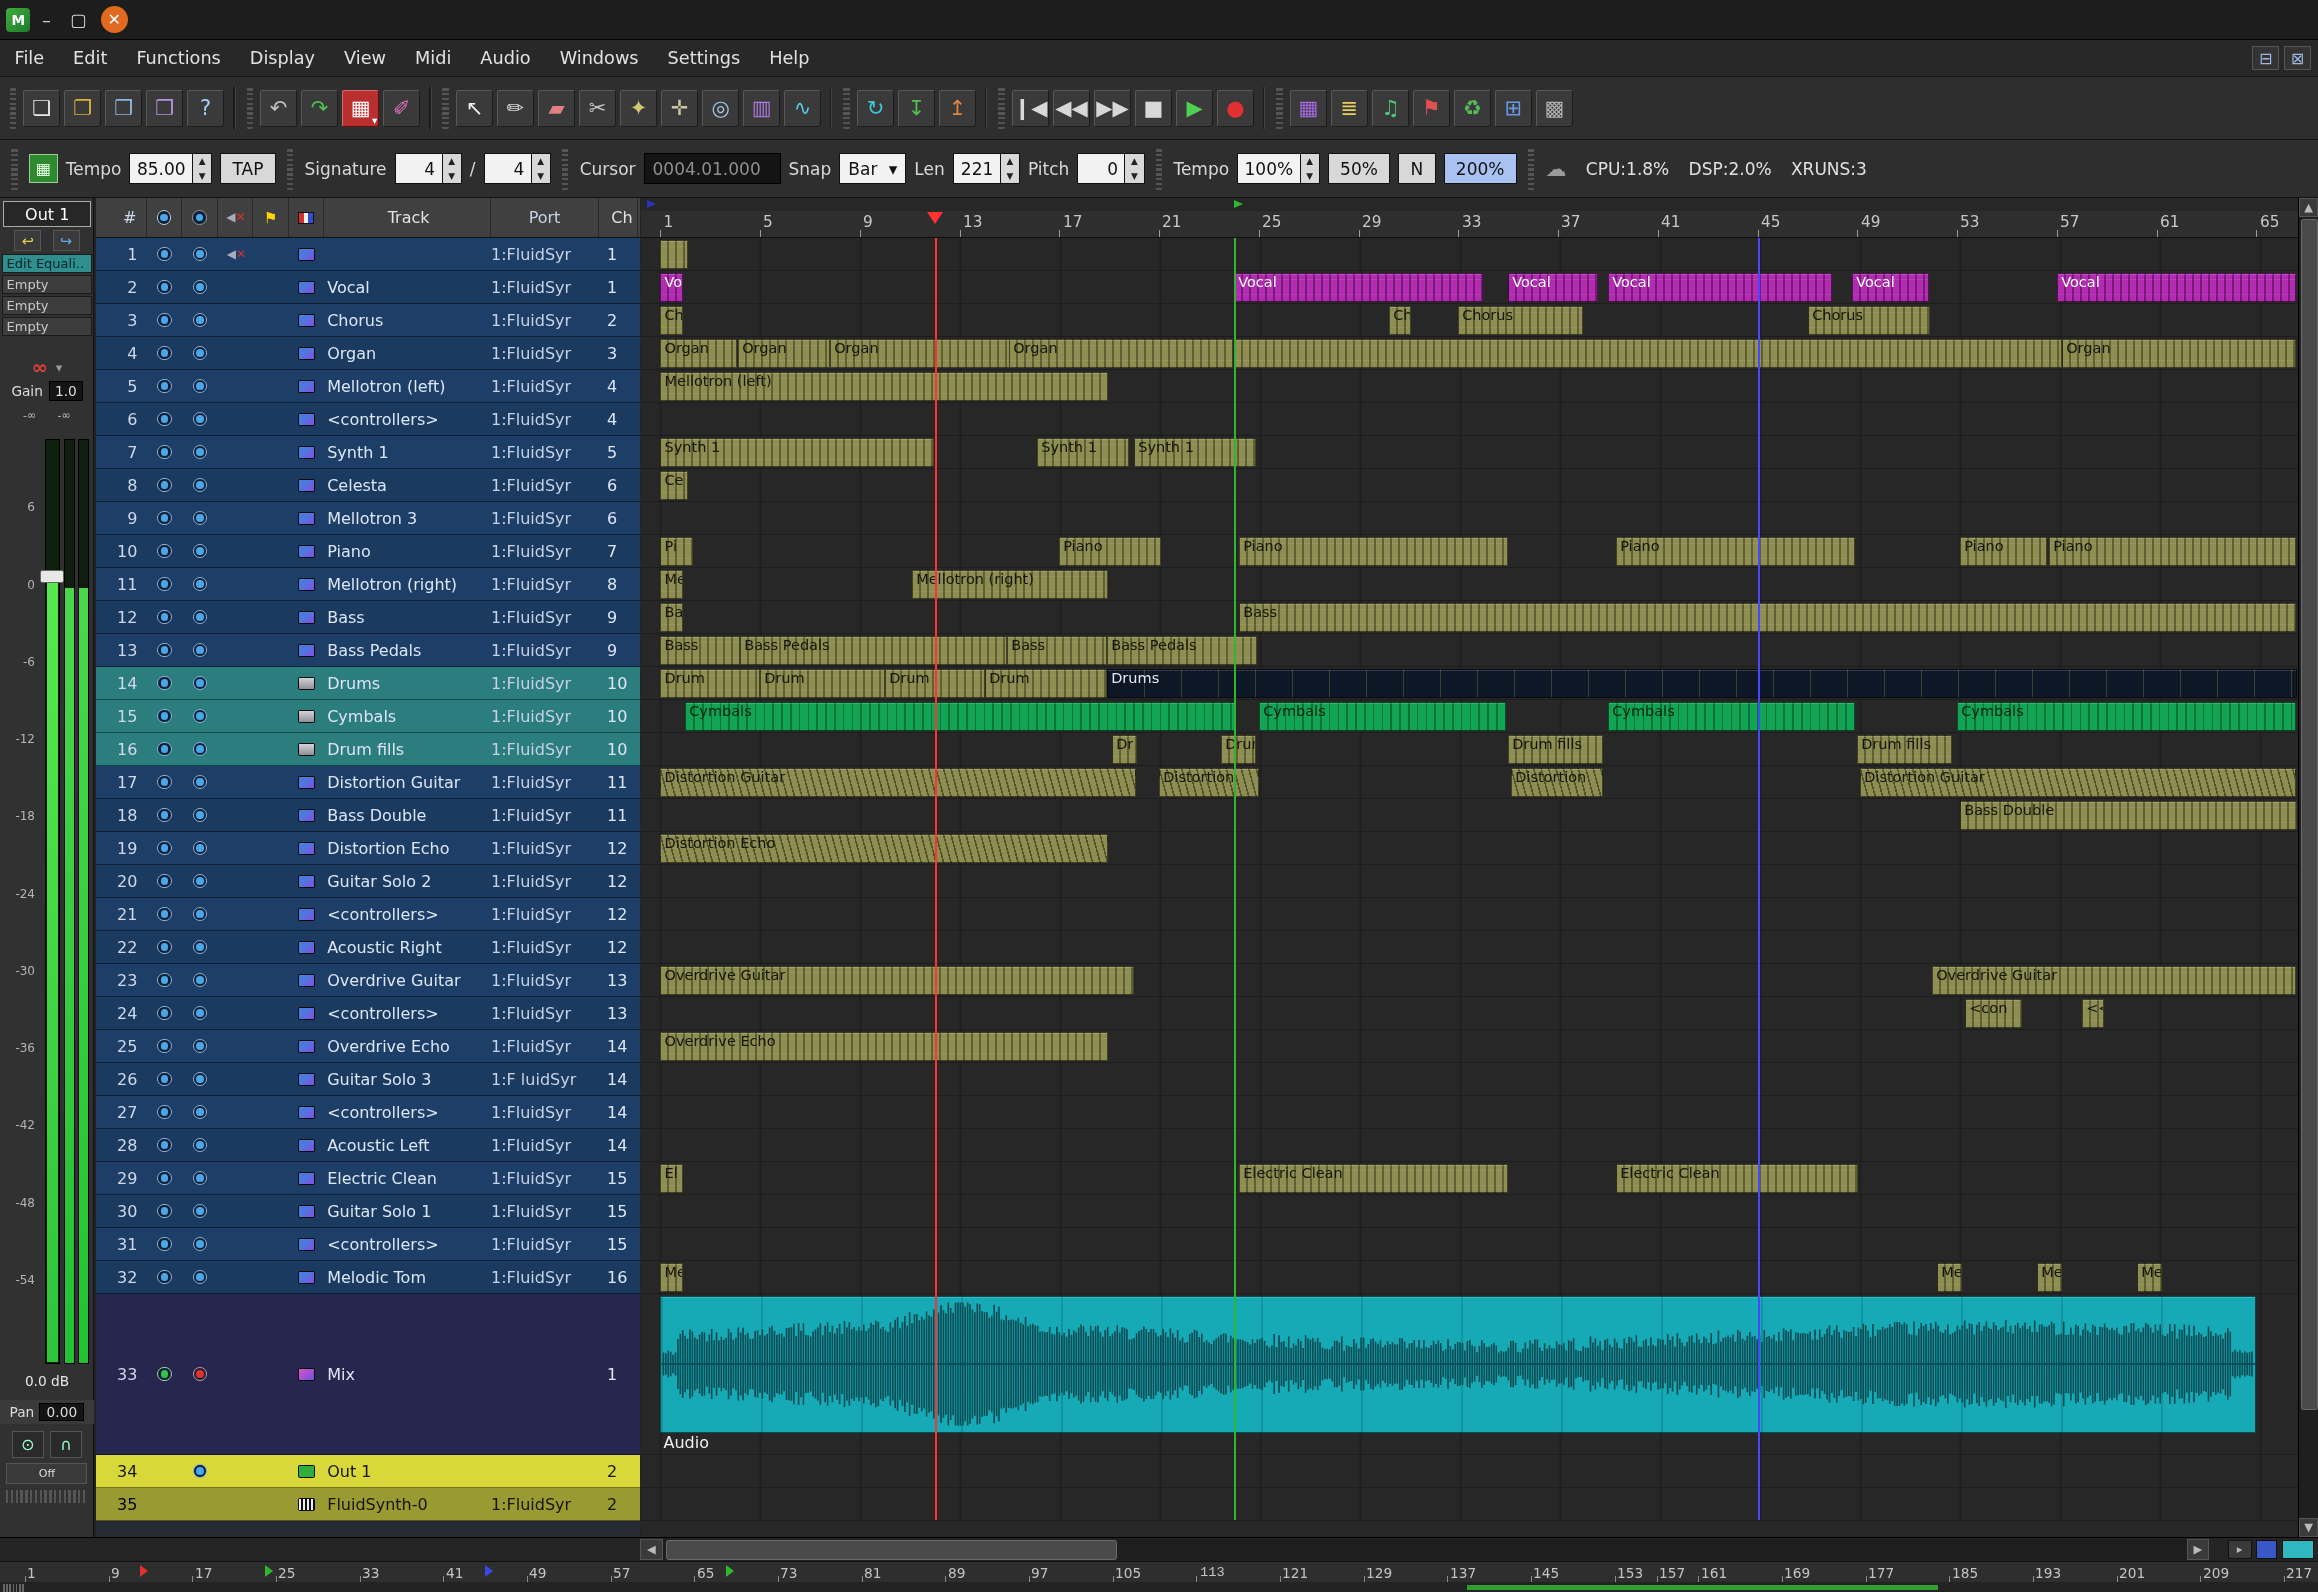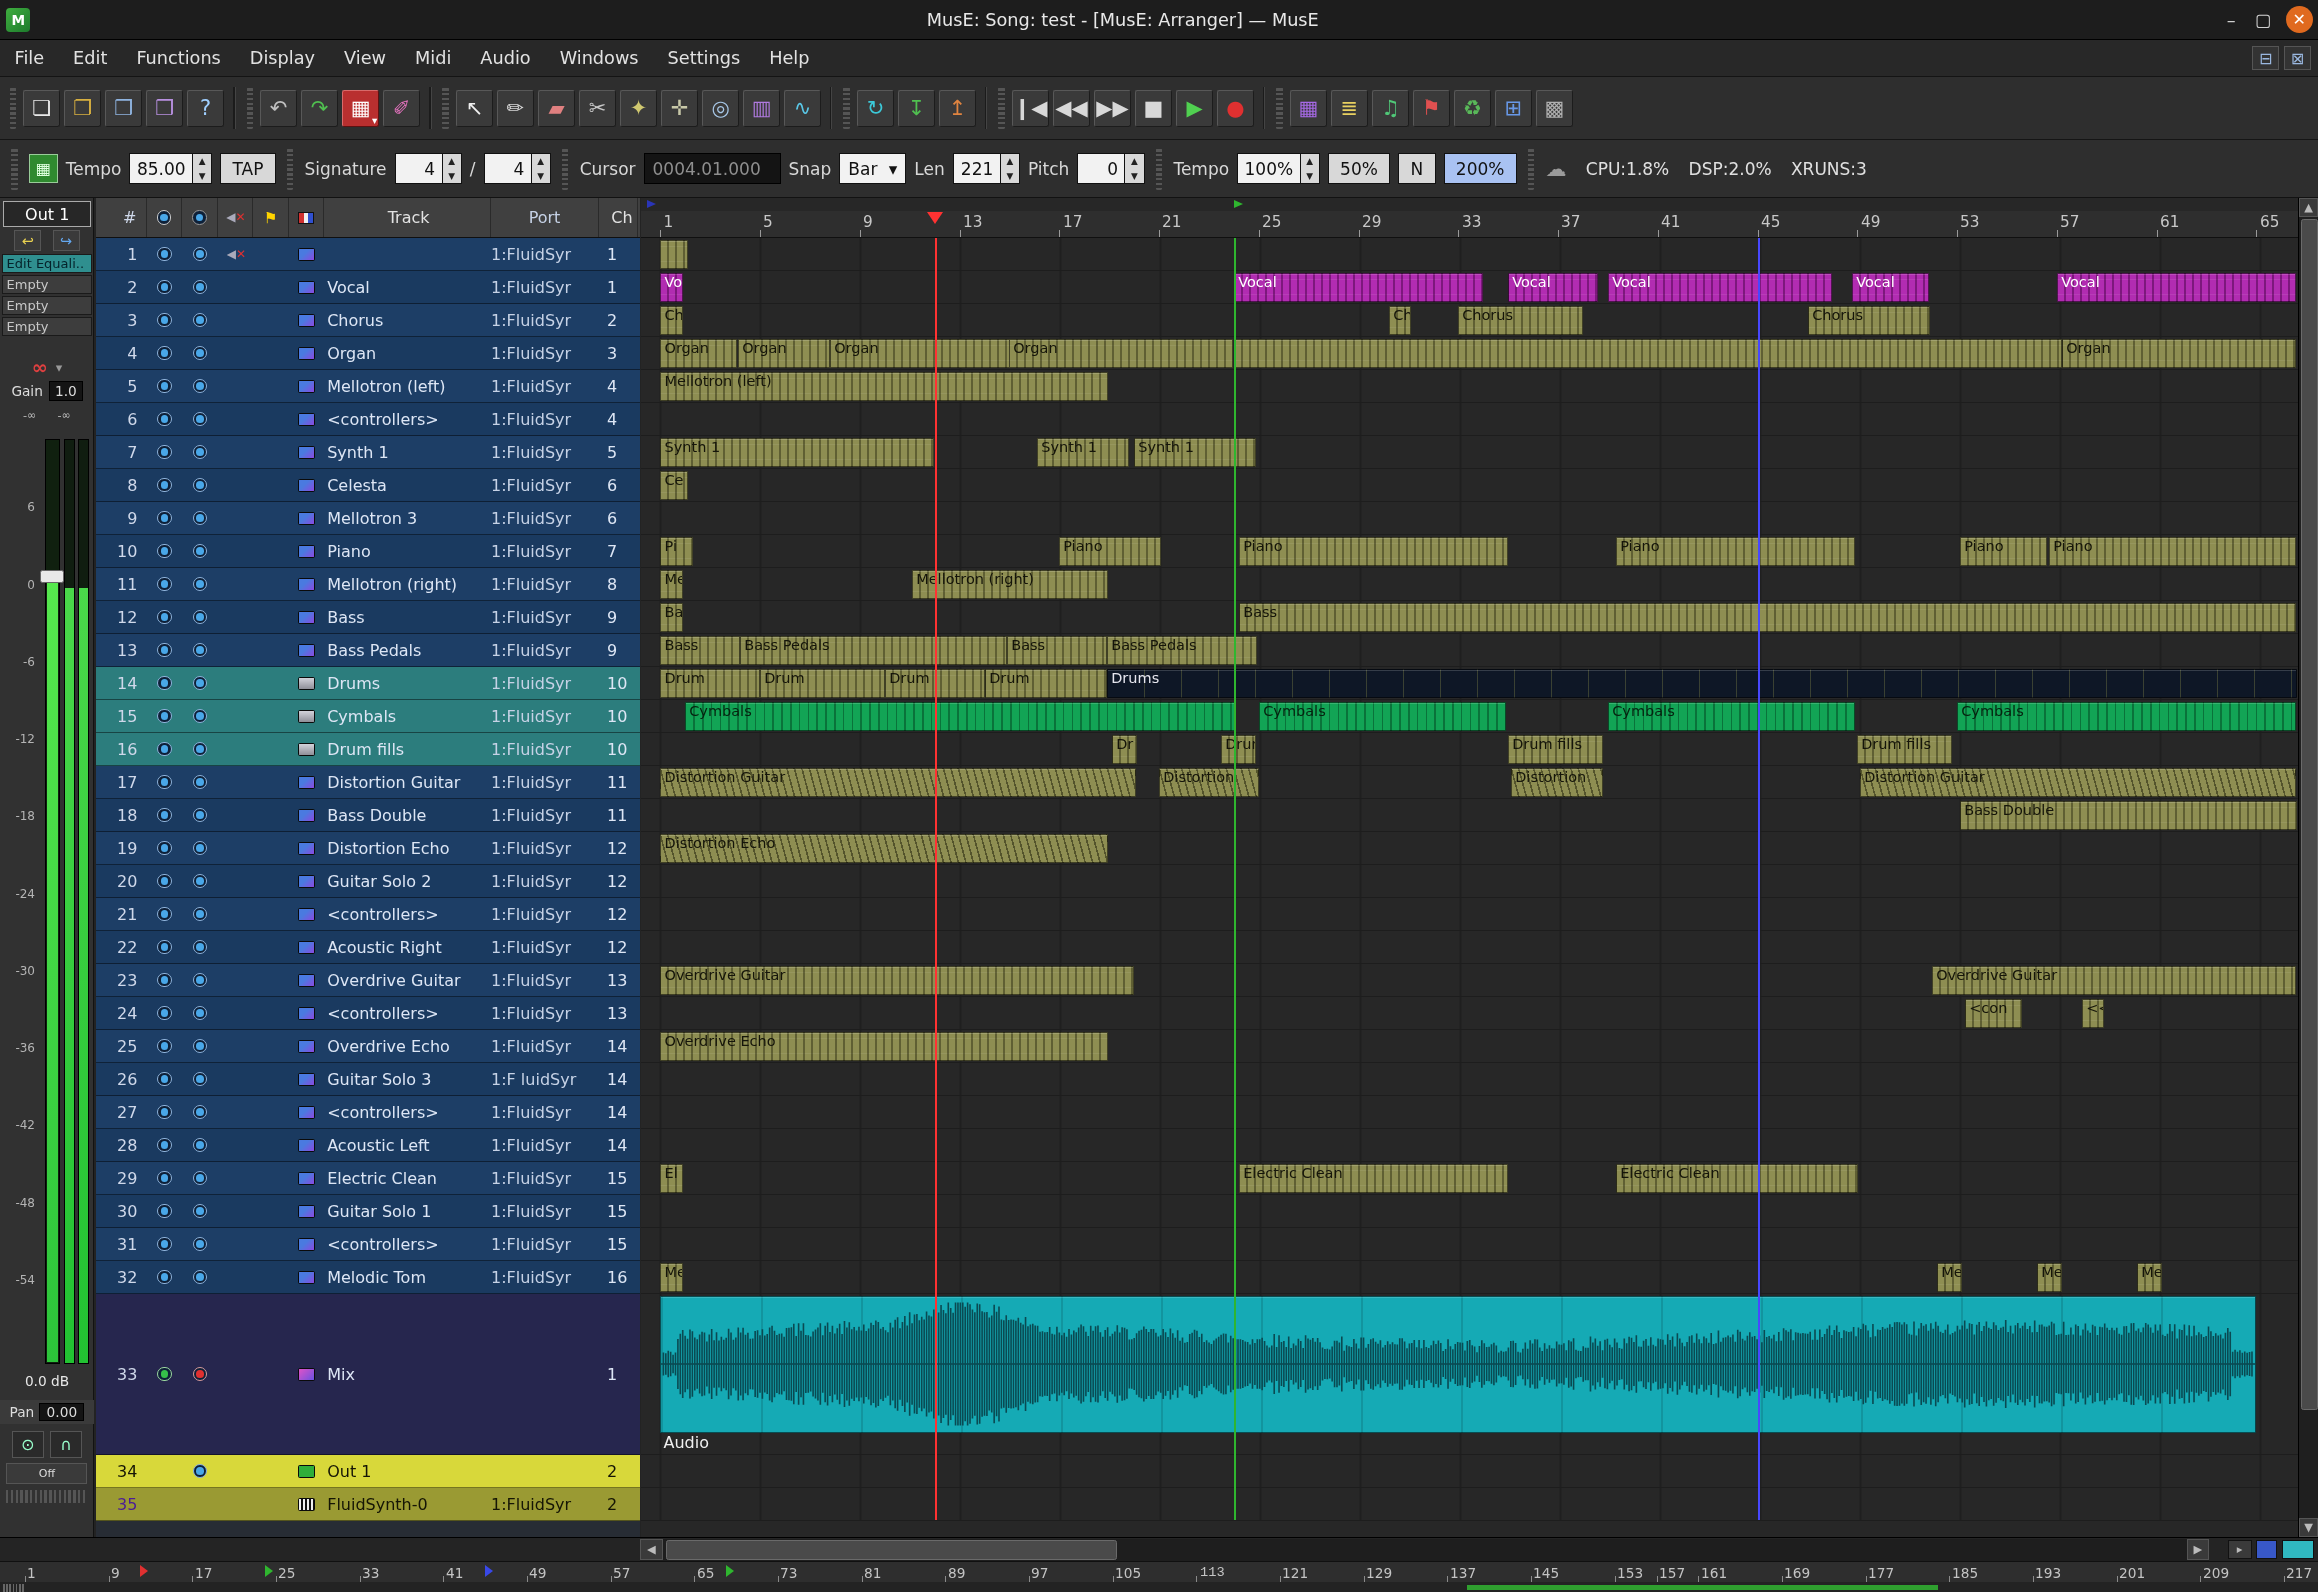--- a/index.html
+++ b/index.html
@@ -145,21 +145,20 @@
   #bs-grip{position:absolute;left:3.2px;top:1.6px;width:21px;height:8px;background:repeating-linear-gradient(90deg,#666 0 1.6px,#232323 1.6px 3.2px)}
   #bs-green{position:absolute;left:1467px;top:3.2px;width:471px;height:4.8px;background:#2f9f2f}
 </style>
 </head>
 <body>
 
 <div id="win">
 
   <div id="titlebar">
     <div id="app-icon">M</div>
-    <div id="title">MusE: Song: test - [MusE: Arranger] — MusE</div>
     <div class="wbtn">–</div>
     <div class="wbtn">▢</div>
     <div id="close-btn">✕</div>
   </div>
 
   <div id="menubar">
     <div id="menu-items" style="display:flex">
         <div class="menu-item">File</div>
         <div class="menu-item">Edit</div>
         <div class="menu-item">Functions</div>
@@ -1022,21 +1021,21 @@
             <div class="c-mon"></div>
             <div class="c-flag"></div>
             <div class="c-icon">
               <div class="ticon ti-out"></div>
             </div>
             <div class="c-name">Out 1</div>
             <div class="c-port" style="color: rgb(21, 21, 5);"></div>
             <div class="c-ch">2</div>
           </div>
           <div class="trow" style="height: 33px; background: rgb(154, 154, 51); color: rgb(21, 21, 5);">
-            <div class="c-num" style="color: #4c1d95;">35</div>
+            <div class="c-num" style="color: #000000;">35</div>
             <div class="c-rec"></div>
             <div class="c-mute"></div>
             <div class="c-mon"></div>
             <div class="c-flag"></div>
             <div class="c-icon">
               <div class="ticon ti-synth"></div>
             </div>
             <div class="c-name">FluidSynth-0</div>
             <div class="c-port" style="color: rgb(21, 21, 5);">1:FluidSyr</div>
             <div class="c-ch">2</div>

